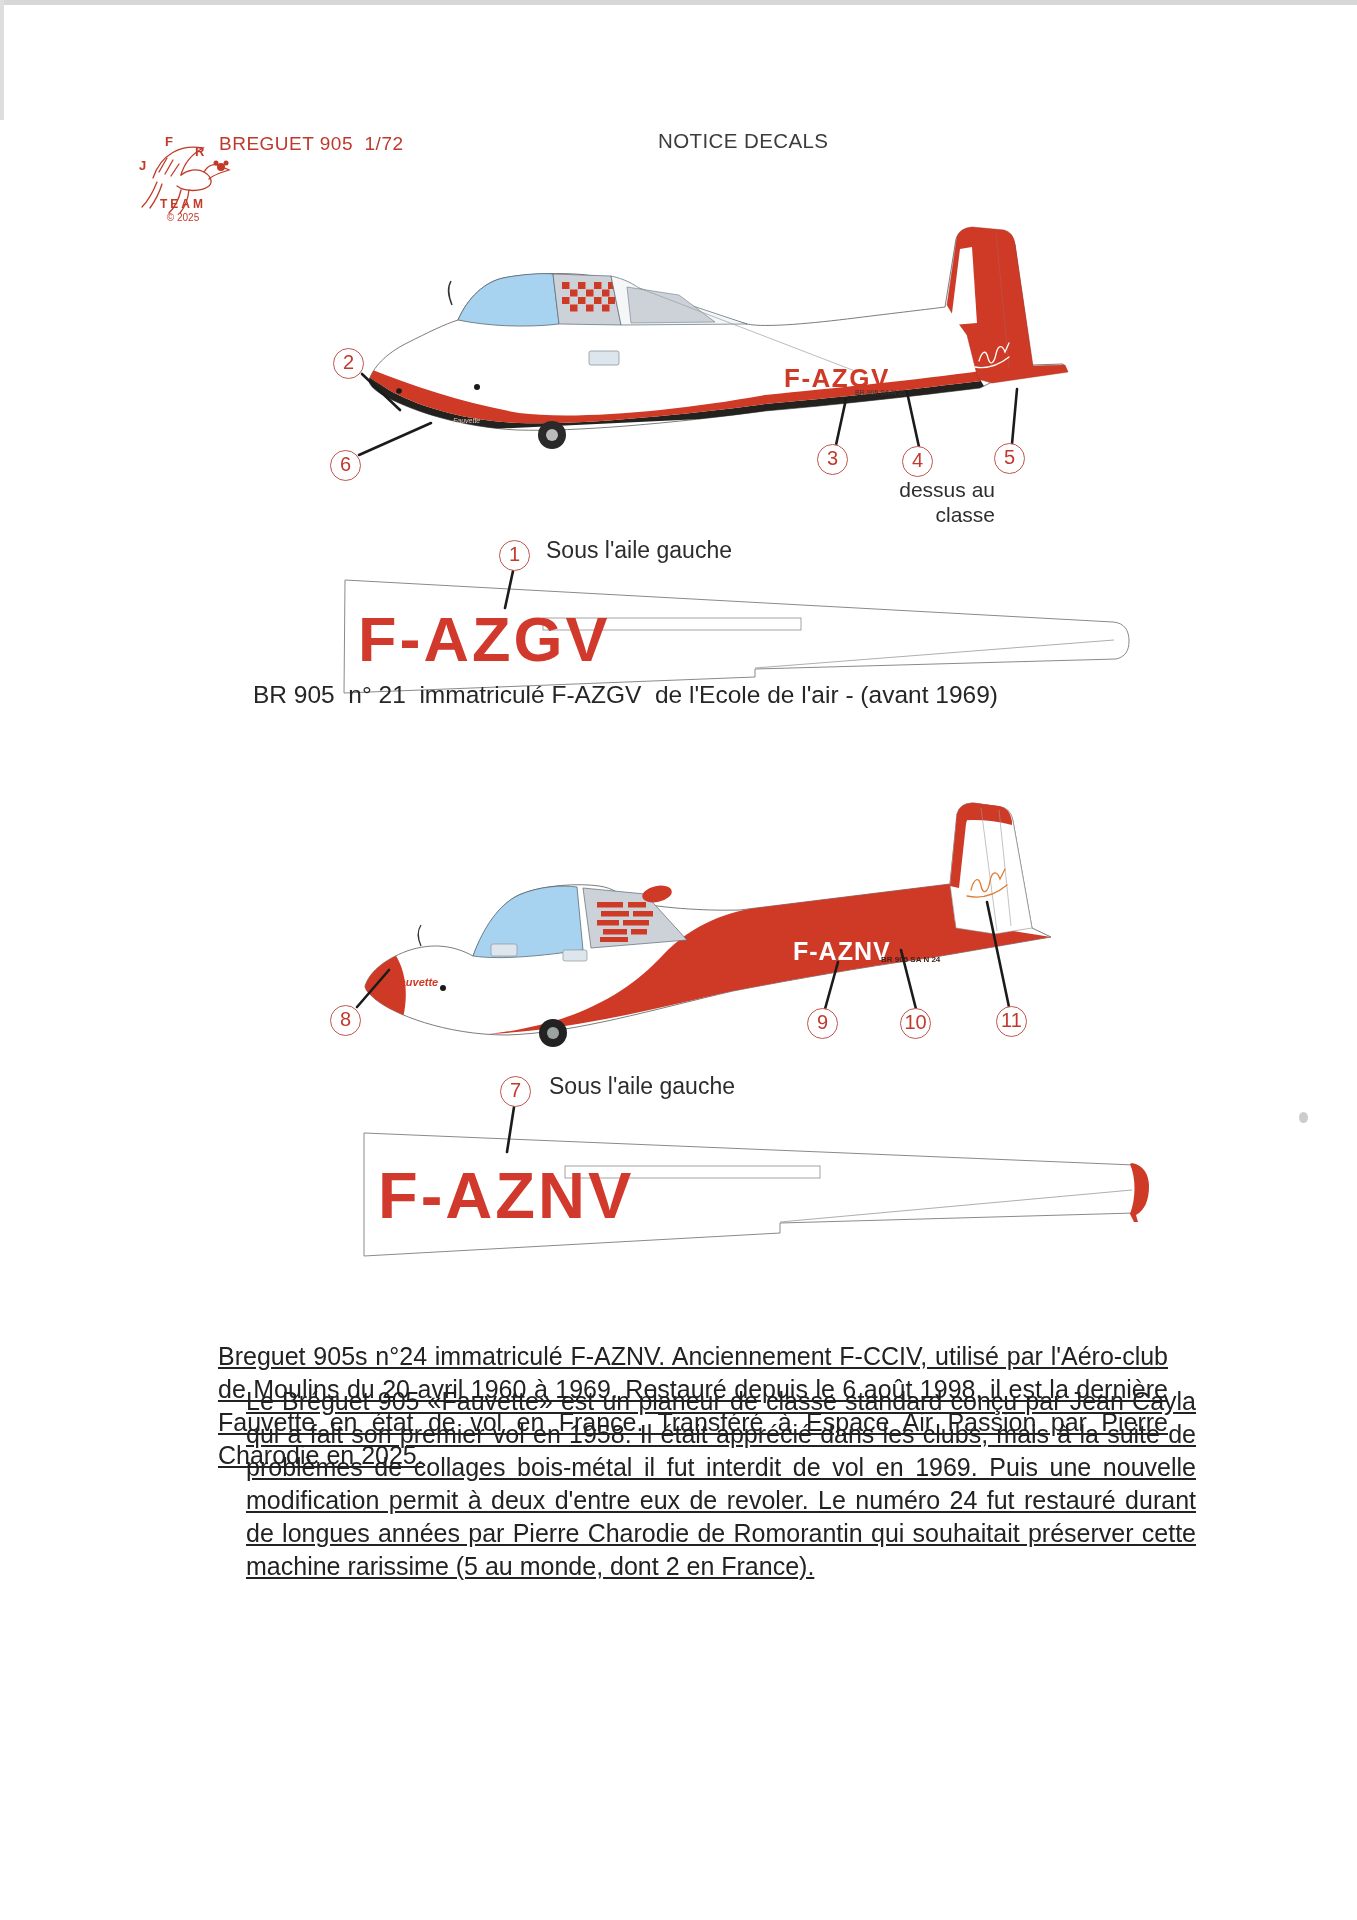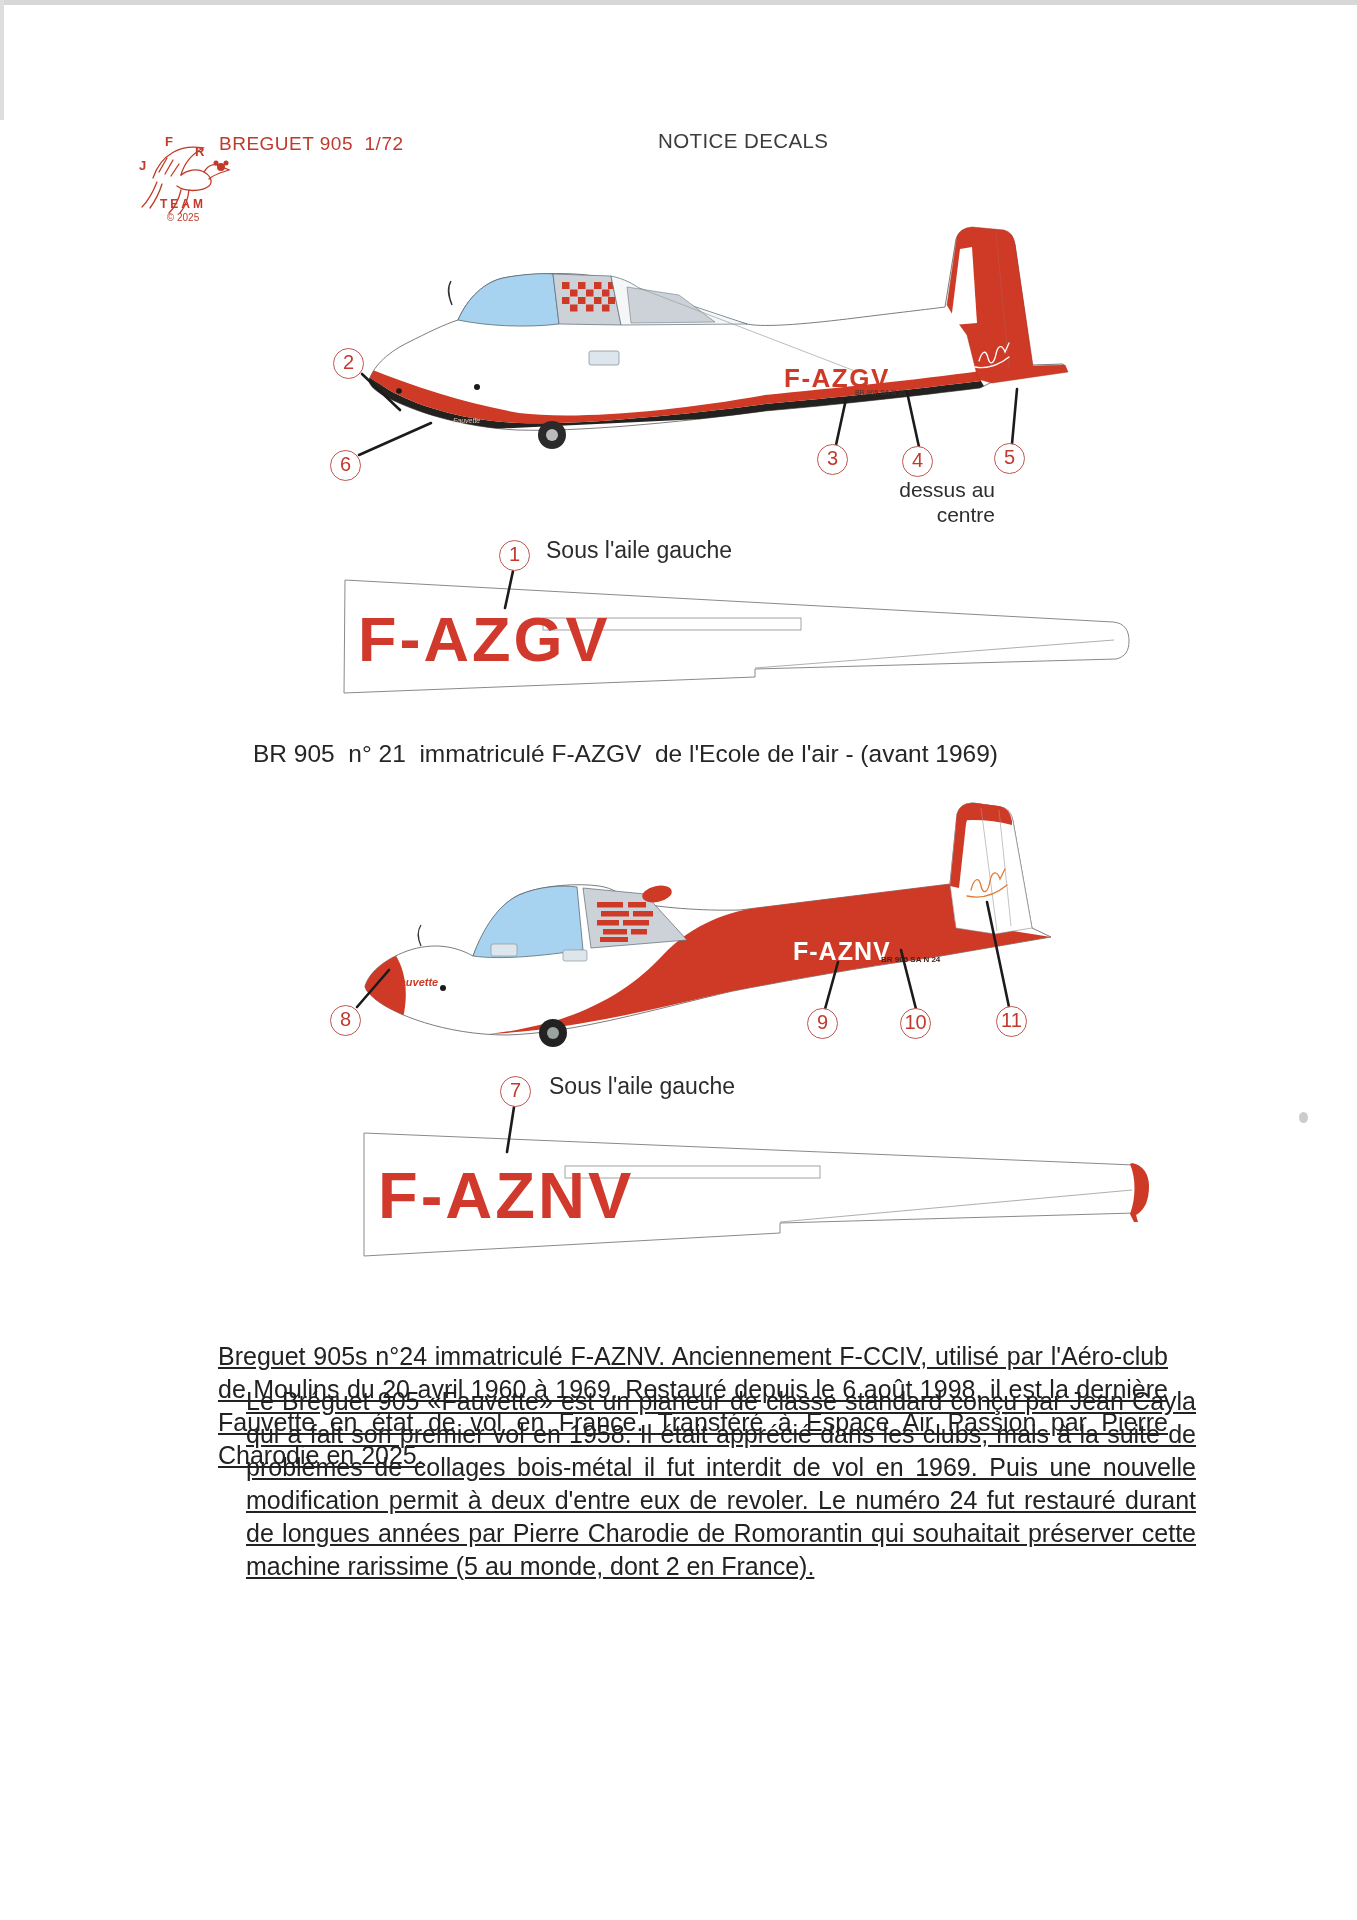--- a/index.html
+++ b/index.html
@@ -23,21 +23,21 @@
   }
 
   .callout {
     width:31px; height:31px; box-sizing:border-box;
     border:1.7px solid #c0564f; border-radius:50%; background:#ffffff;
     color:#c13a2e; font-size:20px; line-height:27px; text-align:center;
   }
   .wing-label { font-size:23px; color:#2c2c2c; }
   .note-text { left:845px; top:477px; width:150px; text-align:right;
                font-size:21px; line-height:25px; color:#2e2e2e; }
-  .caption { left:253px; top:740px; font-size:24.5px; color:#262626; white-space:pre; }
+  .caption { left:253px; top:681px; font-size:24.5px; color:#262626; white-space:pre; }
 
   .body-par { left:218px; width:950px; font-size:25px; line-height:33px;
               color:#222222; text-align:justify;text-decoration:underline; }
   .par1 { top:1340px; }
   .par2 { top:1385px;margin-left:28px; }
 
   svg text { font-family:"Liberation Sans", sans-serif; }
 </style>
 </head>
 <body>
@@ -139,21 +139,21 @@
 
     <text x="489" y="212" font-size="26" font-weight="bold" fill="#cf3a27" letter-spacing="1.5">F-AZGV</text>
     <text x="560" y="220" font-size="7" fill="#3a3434">BR 905 SA N 21</text>
 
     <circle cx="257" cy="260" r="14" fill="#2a2a2a"></circle>
     <circle cx="257" cy="260" r="6" fill="#b9bcb9"></circle>
   </svg>
 
   <div class="abs note-text">
     <div>dessus au</div>
-    <div>centre</div>
+    <div>classe</div>
   </div>
 
   <div class="abs wing-label" style="left:546px; top:537px;">Sous l'aile gauche</div>
 
   <svg class="abs" style="left:330px; top:565px;" width="810" height="145" viewBox="0 0 810 145">
     <path d="M 15,15 L 783,57 C 795,58 799,66 799,76 C 799,86 795,92 786,94
              L 425,104 L 425,112 L 14,128 Z" fill="#ffffff" stroke="#8a8a8a" stroke-width="1"></path>
     <line x1="425" y1="103" x2="784" y2="75" stroke="#999999" stroke-width="0.8"></line>
     <rect x="213" y="53" width="258" height="12" fill="#ffffff" stroke="#999999" stroke-width="0.9"></rect>
     <text x="28" y="96" font-size="63" font-weight="bold" fill="#d0392b" letter-spacing="3">F-AZGV</text>

